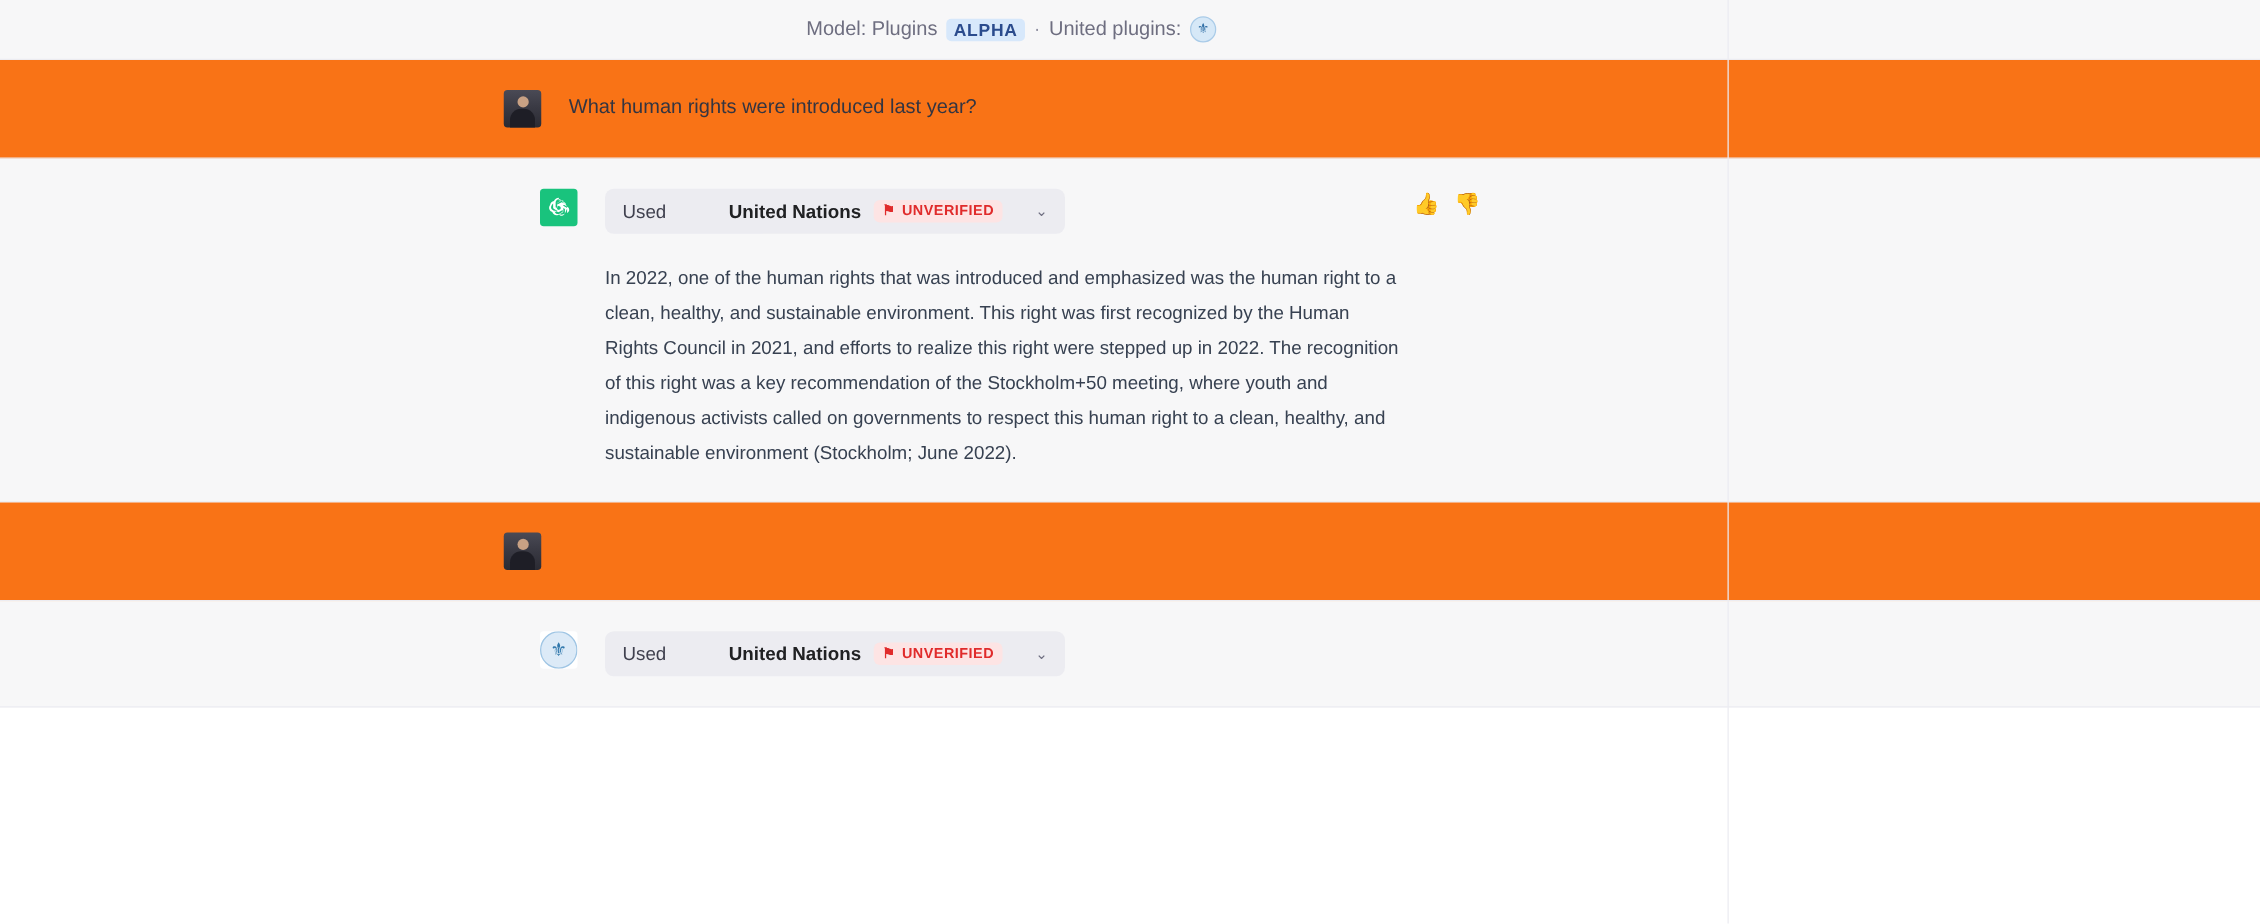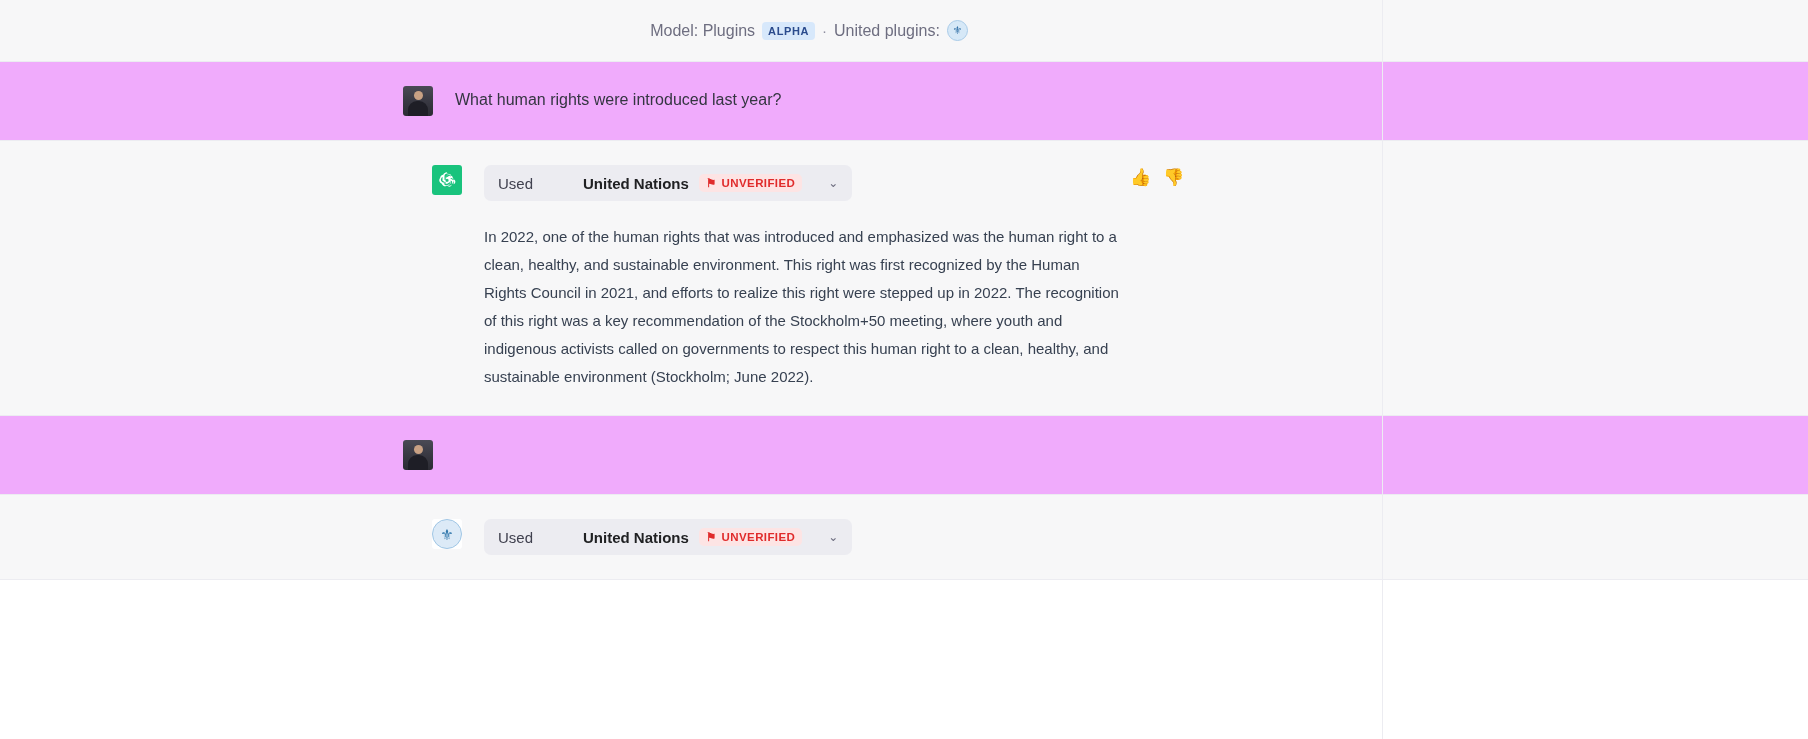--- a/index.html
+++ b/index.html
@@ -16,41 +16,41 @@
   }
   .app {
     width: 1808px;
     height: 739px;
     position: relative;
     background: #ffffff;
   }
 
   
   .model-bar {
-    height: 62px;
+    height: 48px;
     background: #f7f7f8;
     border-bottom: 1px solid #ececf1;
     display: flex;
     align-items: center;
     justify-content: center;
     box-sizing: border-box;
   }
   .model-bar-inner {
     display: flex;
     align-items: center;
     gap: 7px;
     font-size: 16px;
     color: #6e6e80;
     
     margin-left: -190px;
   }
   .alpha-badge {
     background: #d7e8fb;
     color: #2a4b8d;
-    font-size: 11px;
+    font-size: 14px;
     font-weight: bold;
     letter-spacing: 0.6px;
     padding: 2px 6px;
     border-radius: 4px;
     line-height: 14px;
   }
   .dot-sep { color: #8e8ea0; font-size: 15px; }
   .un-mini {
     width: 19px; height: 19px;
     border-radius: 50%;
@@ -64,21 +64,21 @@
     line-height: 1;
   }
 
   
   .row {
     display: flex;
     box-sizing: border-box;
     border-bottom: 1px solid #ececf1;
     position: relative;
   }
-  .row.user { background: #f0abfc; }
+  .row.user { background: #f97316; }
   .row.assistant { background: #f7f7f8; padding-left: 29px; }
 
   .row-inner {
     width: 1382px;
     box-sizing: border-box;
     display: flex;
     padding: 24px 0 24px 0;
     position: relative;
   }
   .gutter-left { width: 403px; flex: 0 0 403px; }

